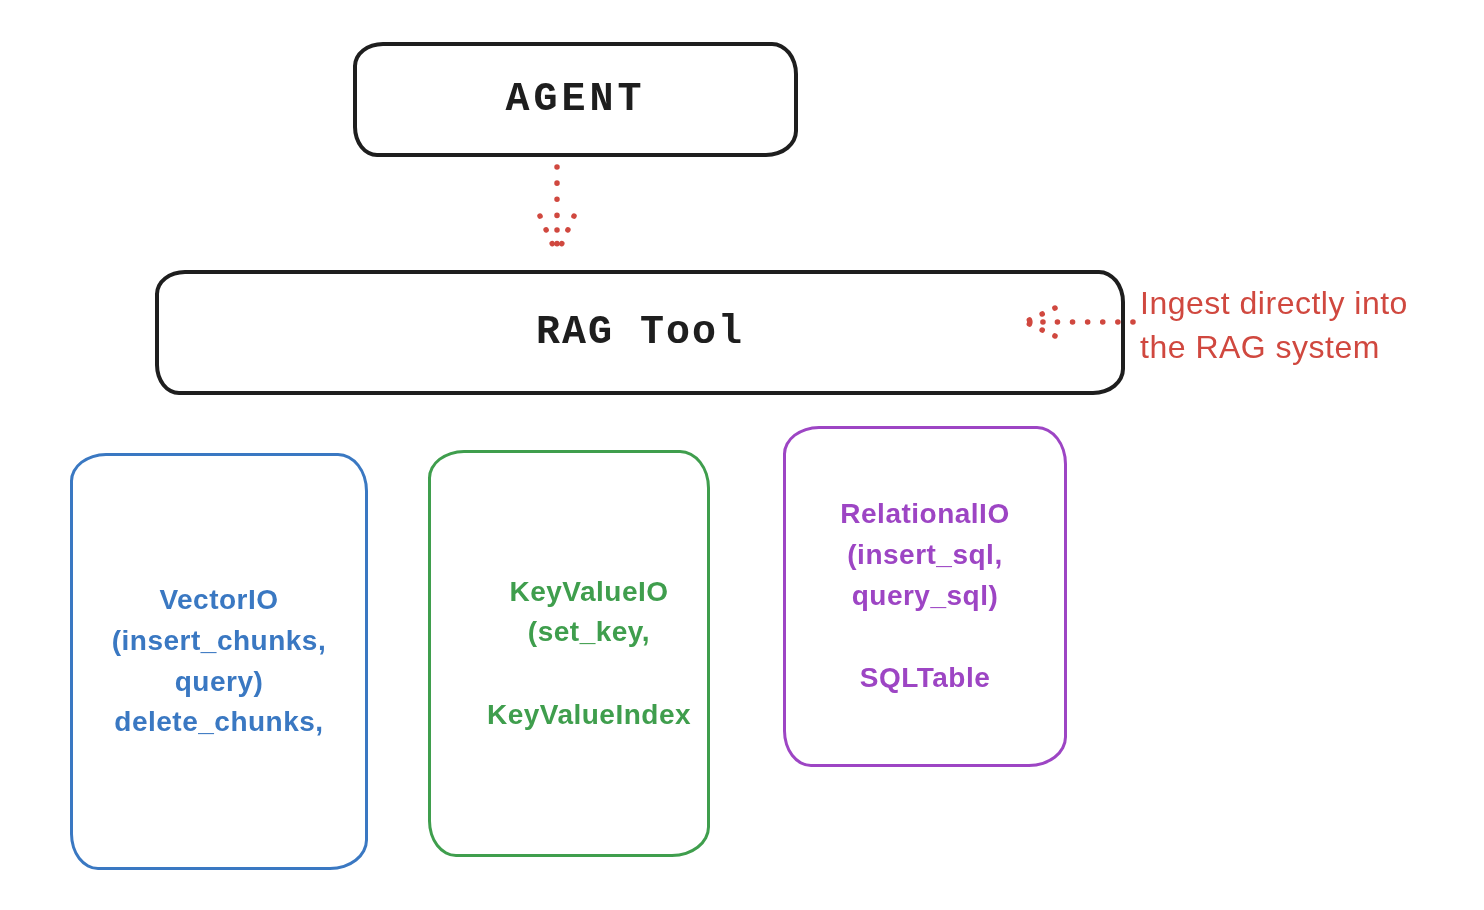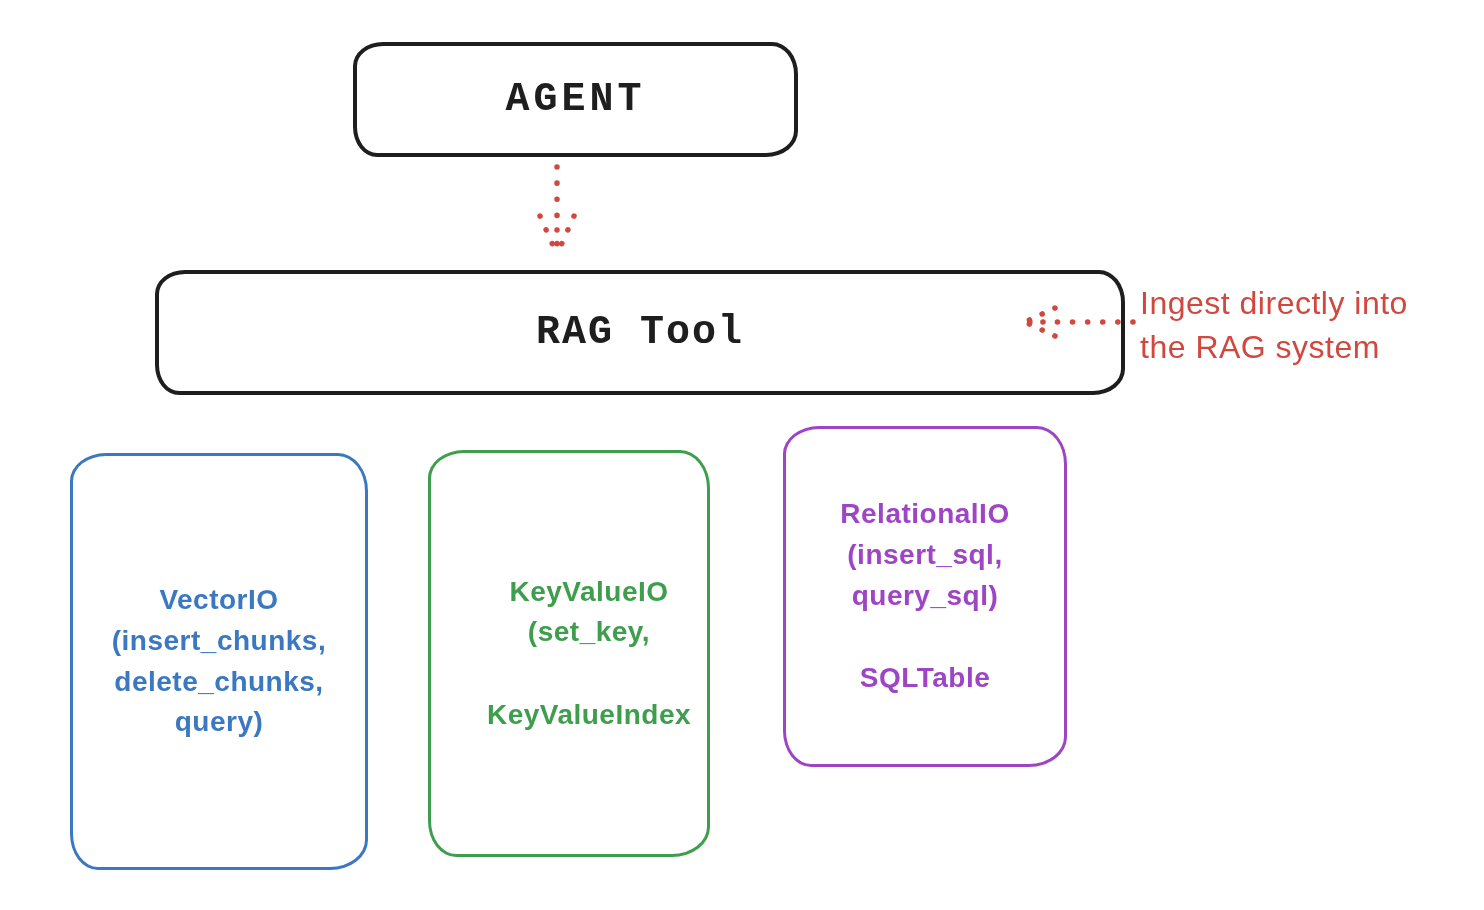--- a/index.html
+++ b/index.html
@@ -97,22 +97,22 @@
 
   <div class="annotation">
     <div>Ingest directly into</div>
     <div>the RAG system</div>
   </div>
 
   <div class="box store-box store-vector">
     <div class="store-lines">
       <div>VectorIO</div>
       <div>(insert_chunks,</div>
+      <div>query)</div>
       <div>delete_chunks,</div>
-      <div>query)</div>
     </div>
   </div>
 
   <div class="box store-box store-keyvalue">
     <div class="store-lines">
       <div>KeyValueIO</div>
       <div>(set_key,</div>
     </div>
     <div class="store-secondary">KeyValueIndex</div>
   </div>

